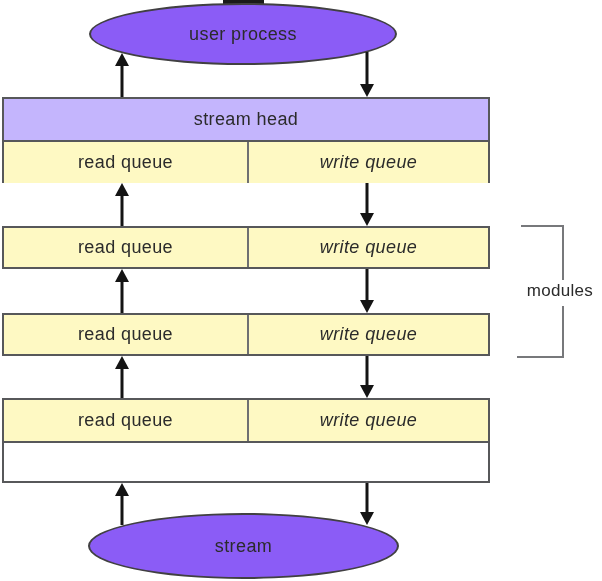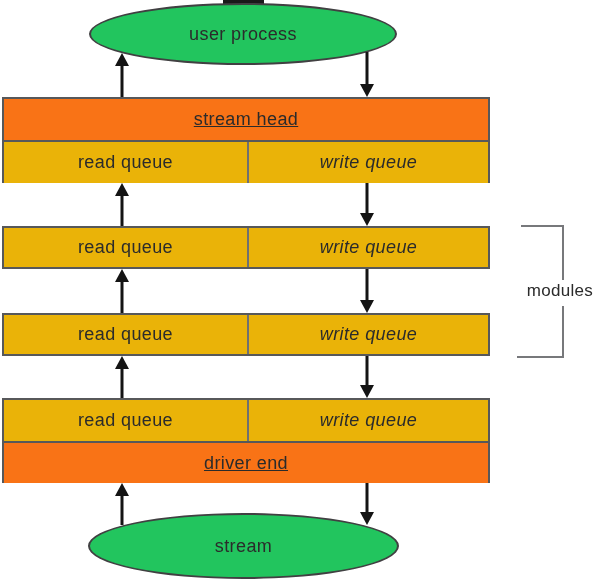--- a/index.html
+++ b/index.html
@@ -6,42 +6,42 @@
   #canvas{
     position:relative;
     width:602px;height:581px;
     background:#ffffff;
     font-family:"Liberation Sans","DejaVu Sans",sans-serif;
     color:#2b2b2b;
     overflow:hidden;
   }
   .ellipse{
     position:absolute;
-    background:#22c55e;
+    background:#8b5cf6;
     border:2px solid #414042;
     border-radius:50%;
     display:flex;align-items:center;justify-content:center;
     font-size:18px;letter-spacing:0.4px;
     box-sizing:border-box;
   }
   .crop-mark{
     position:absolute;left:223px;top:0;width:41px;height:4px;background:#1a1a1a;
   }
   .bar-group{
     position:absolute;left:2px;width:488px;
     border:2px solid #57585a;
     box-sizing:border-box;
   }
   .blue-section{
-    background:#f97316;
+    background:#c4b5fd;
     display:flex;align-items:center;justify-content:center;
-    font-size:18px;letter-spacing:0.4px;text-decoration:underline;
+    font-size:18px;letter-spacing:0.4px;
   }
   .queue-row{
-    display:flex;background:#eab308;
+    display:flex;background:#fef9c3;
   }
   .q-cell{
     display:flex;align-items:center;justify-content:center;
     font-size:18px;letter-spacing:0.4px;
     box-sizing:border-box;
   }
   .q-read{width:243px;}
   .q-write{flex:1;border-left:2px solid #6f7072;font-style:italic;}
   .sect-top-border{border-top:2px solid #57585a;}
   .sect-bottom-border{border-bottom:2px solid #57585a;}
@@ -159,23 +159,20 @@
 
   <div class="bar-group" style="top:398px;height:85px;">
     <div class="queue-row sect-bottom-border" style="height:41px;">
       <div class="q-cell q-read">
         <span>read queue</span>
       </div>
       <div class="q-cell q-write">
         <span>write queue</span>
       </div>
     </div>
-    <div class="blue-section" style="height:40px;">
-      <span>driver end</span>
-    </div>
   </div>
 
   <div class="arrow up" style="left:115px;top:483px;height:42px;">
     <div class="head"></div>
       <div class="shaft"></div>
   </div>
   <div class="arrow down" style="left:360px;top:483px;height:42px;">
     <div class="shaft"></div>
       <div class="head"></div>
   </div>

